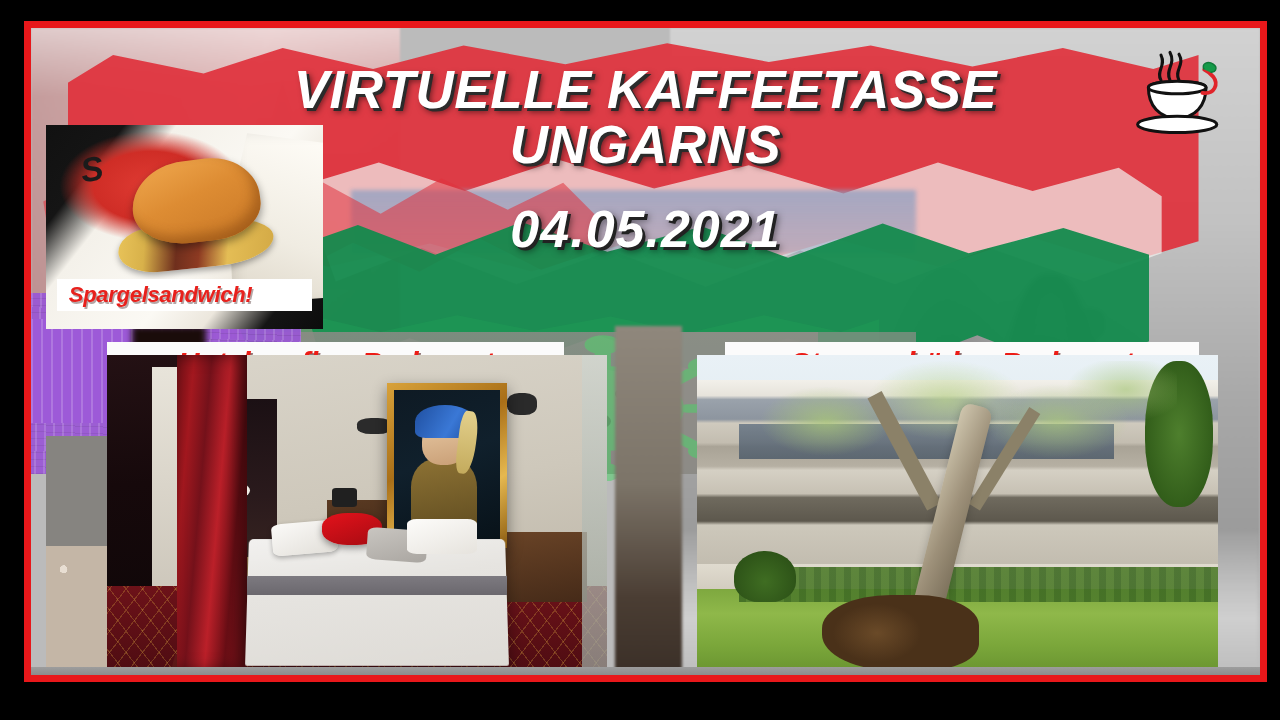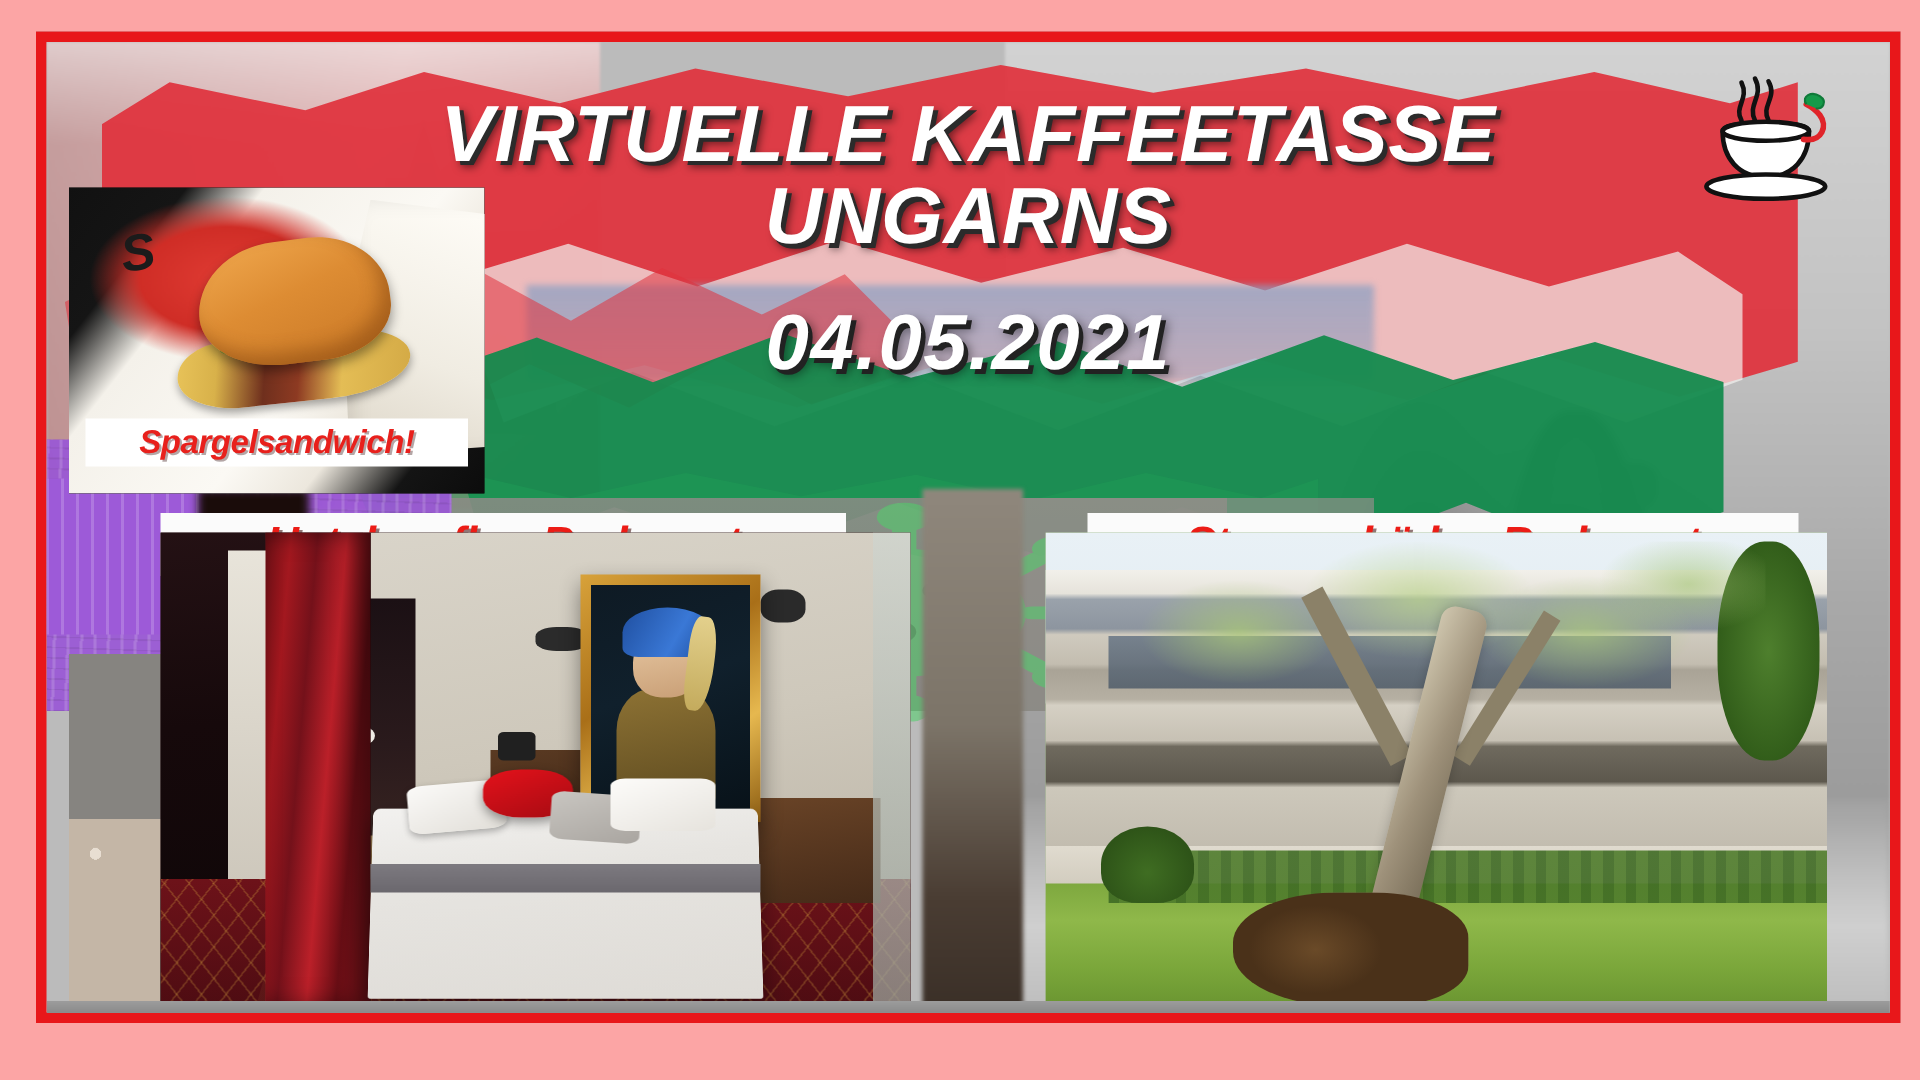--- a/index.html
+++ b/index.html
@@ -1,19 +1,19 @@
 <!DOCTYPE html>
 <html><head>
 <meta charset="utf-8">
 <style>
   * { margin:0; padding:0; box-sizing:border-box; }
   html,body{ width:1280px; height:720px; overflow:hidden; background:#ffffff;
     font-family:"Liberation Sans", sans-serif; }
 
-  #stage{ position:relative; width:1280px; height:720px; background:#fca5a5; }
+  #stage{ position:relative; width:1280px; height:720px; background:#000000; }
 
   
   #frame{
     position:absolute; left:24px; top:21px; width:1243px; height:661px;
     border:7px solid #e8171a; background:#bbb; overflow:hidden;
   }
   #canvas{ position:absolute; inset:0; overflow:hidden; }
 
   
   .bg-layer{ position:absolute; }
@@ -277,21 +277,21 @@
     background:linear-gradient(200deg,#fffdf8 0%,#f0ece2 60%,#ddd6c8 100%);
     clip-path:polygon(18% 0,100% 6%,100% 96%,4% 100%,0 46%);
     box-shadow:inset 6px 0 14px rgba(0,0,0,.10);
   }
   .sw-logo-dot{
     position:absolute; right:10%; top:9%; width:17%; height:18%;
     border:3px solid #d8291f; border-radius:50%; opacity:.85;
   }
   .label-sandwich{
     position:absolute; left:4%; bottom:9%; width:92%;
-    background:#ffffff; text-align:center;
+    background:#ffffff; text-align:left;
     padding:3px 12px;
   }
   .label-sandwich span{
     color:#e8201c; font-size:22px; font-weight:bold; font-style:italic;
     letter-spacing:-.3px;
     text-shadow:1.5px 1.5px 0 rgba(40,0,0,.35);
   }
 
   
   .photo-hotel{

